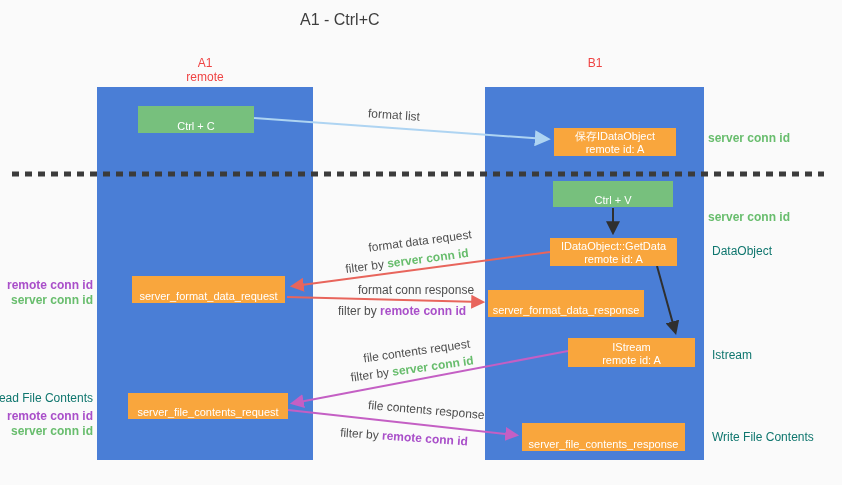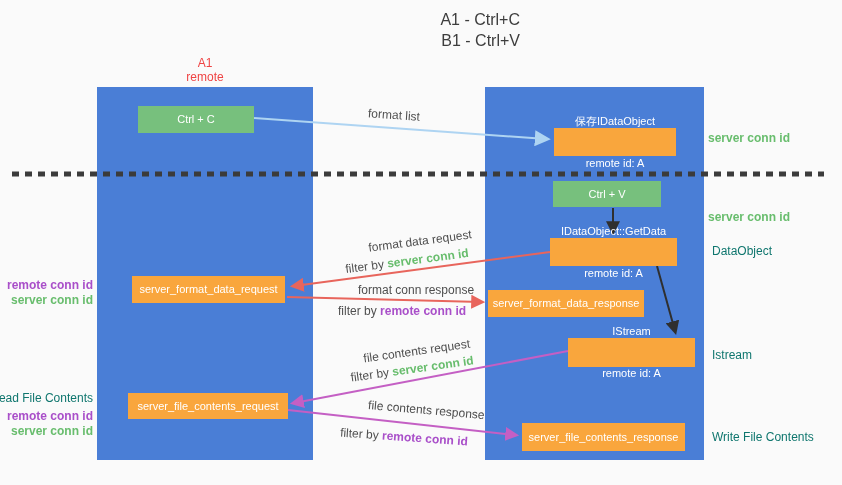--- a/index.html
+++ b/index.html
@@ -1,56 +1,56 @@
 <!DOCTYPE html>
 <html style="--bg: #fafafa; --lifeline-blue: #4a7ed6; --node-orange: #f9a63d; --node-green: #77c07d; --conn-green: #68bd6d; --conn-purple: #a94fc9; --arrow-red: #e8655c; --arrow-magenta: #c45fc4; --arrow-lightblue: #aed4f2; --arrow-black: #2f2f2f; --dash-gray: #3b3b3b;"><head>
 <meta charset="utf-8">
 <style>
   * { margin:0; padding:0; box-sizing:border-box; }
   html,body { width:842px; height:485px; }
   body { font-family:"Liberation Sans", sans-serif; background:#fafafa; overflow:hidden; }
   #stage { position:relative; width:842px; height:485px; background:var(--bg,#fafafa); }
 
-  .title { position:absolute; left:300px; top:9px; width:220px; text-align:right;
+  .title { position:absolute; left:300px; top:9px; width:220px; text-align:left;
            font-size:16px; line-height:21px; color:#3d3d3d; }
 
   .lifeline-header { position:absolute; width:160px; text-align:center;
                      font-size:12px; line-height:14px; color:#ef4444; }
   .lifeline { position:absolute; top:87px; height:373px; background:var(--lifeline-blue,#4a7ed6); }
 
   .node { position:absolute; display:flex; flex-direction:column; align-items:center;
-          justify-content:center; color:#fff; font-size:11px; line-height:13px;
+          justify-content:flex-end; color:#fff; font-size:11px; line-height:13px;
           text-align:center; }
   .node.green  { background:var(--node-green,#77c07d); }
-  .node.orange { background:var(--node-orange,#f9a63d);gap:29px; }
+  .node.orange { background:var(--node-orange,#f9a63d); }
 
   .arrow-label { position:absolute; font-size:12px; color:#4f4f4f; white-space:nowrap; }
   .conn-green  { color:var(--conn-green,#68bd6d); font-weight:bold; }
   .conn-purple { color:var(--conn-purple,#a94fc9); font-weight:bold; }
   .side-label  { position:absolute; font-size:12px; line-height:15px; white-space:nowrap; }
   .side-label.gray { color:#0f766e; }
   .side-label.right-align { text-align:right; }
 
   svg.overlay { position:absolute; left:0; top:0; width:842px; height:485px; pointer-events:none; }
 </style>
 </head>
 <body>
 
 <div id="stage">
 
   <div class="title">
     <div>A1 - Ctrl+C</div>
-    <div>B1 - Ctrl+V</div>
   </div>
 
   <div class="lifeline-header" style="left:125px; top:56px;">
     <div>A1</div>
     <div>remote</div>
   </div>
   <div class="lifeline-header" style="left:515px; top:56px;">
+    <div>B1</div>
   </div>
 
   <div class="lifeline" style="left:97px;  width:216px;"></div>
   <div class="lifeline" style="left:485px; width:219px;"></div>
 
   <svg class="overlay">
     <defs>
       <marker id="mBlue" viewBox="0 0 10 10" refX="7" refY="5" markerWidth="8" markerHeight="8" orient="auto">
           <path d="M0,0 L10,5 L0,10 z" style="fill:var(--arrow-lightblue,#aed4f2)"></path>
         </marker>
@@ -84,21 +84,21 @@
 
   <div class="node green" style="left:138px; top:106px; width:116px; height:27px;">
     <div>Ctrl + C</div>
   </div>
 
   <div class="node orange" style="left:554px; top:128px; width:122px; height:28px;">
     <div>保存IDataObject</div>
     <div>remote id: A</div>
   </div>
 
-  <div class="node green" style="left:553px; top:181px; width:108px; height:26px;">
+  <div class="node green" style="left:553px; top:181px; width:120px; height:26px;">
     <div>Ctrl + V</div>
   </div>
 
   <div class="node orange" style="left:550px; top:238px; width:127px; height:28px;">
     <div>IDataObject::GetData</div>
     <div>remote id: A</div>
   </div>
 
   <div class="node orange" style="left:488px; top:290px; width:156px; height:27px;">
     <div>server_format_data_response</div>

